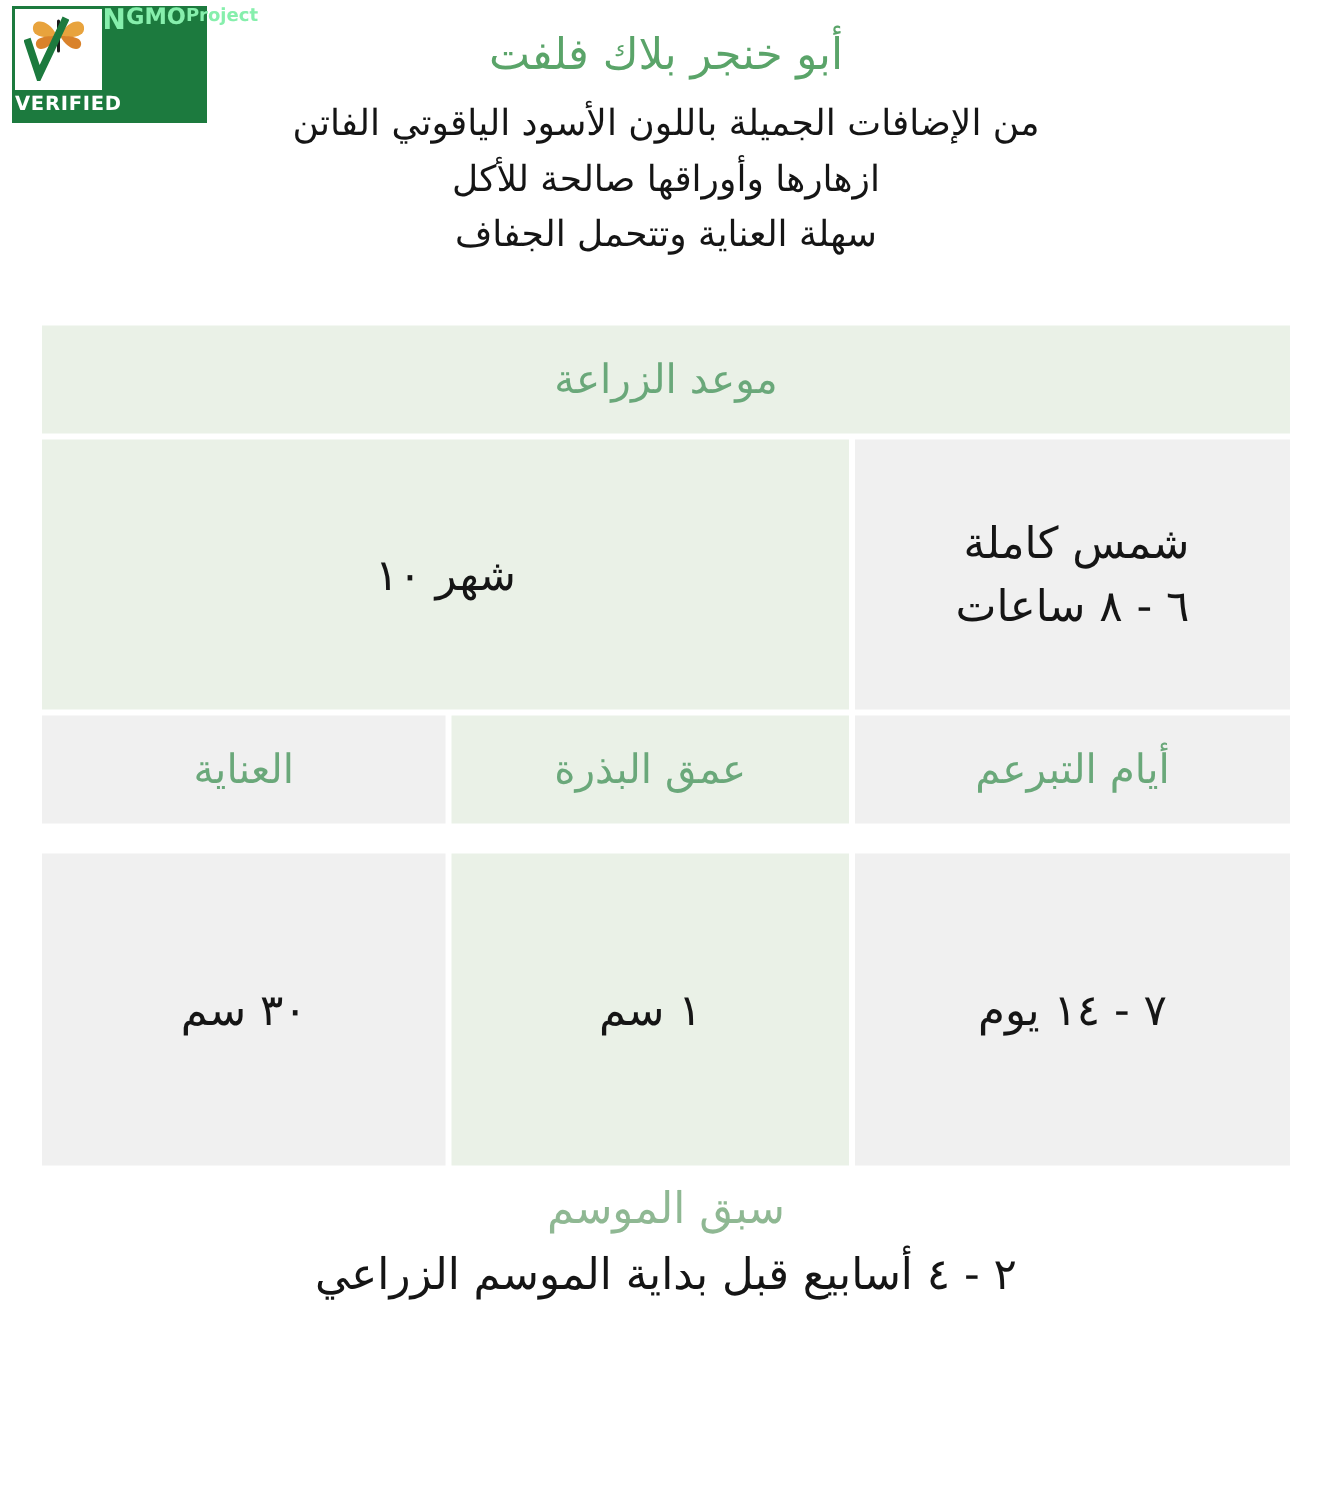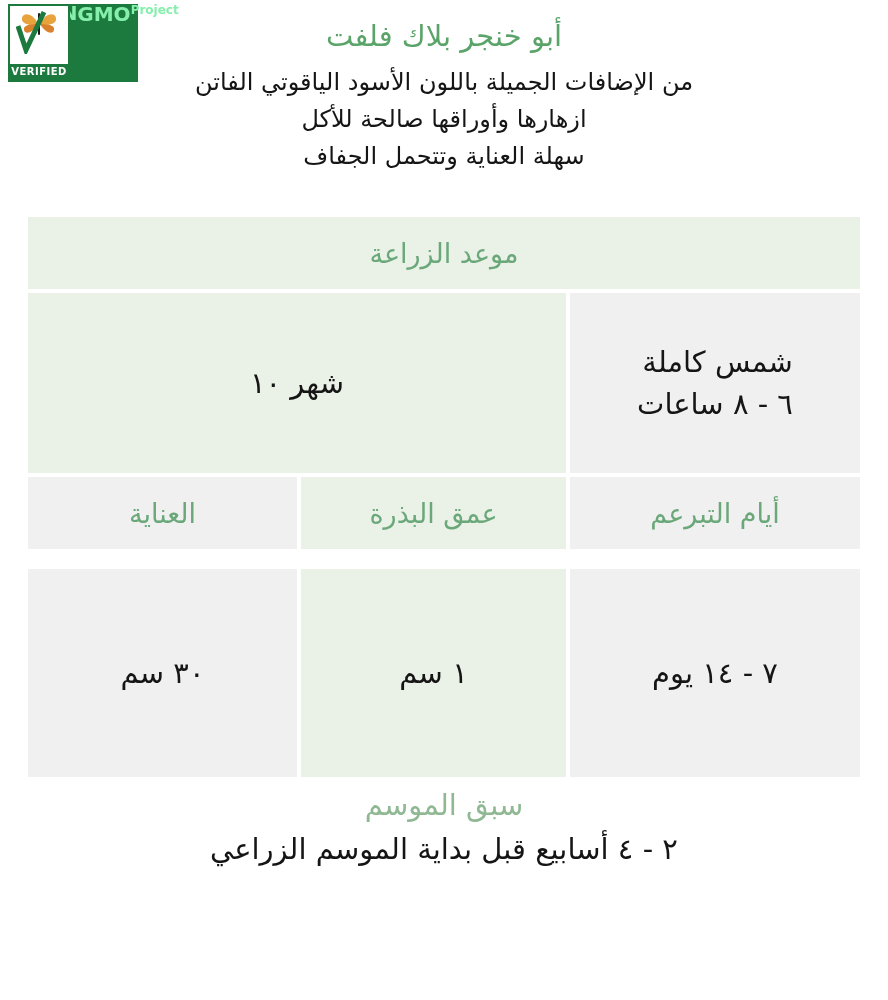--- a/index.html
+++ b/index.html
@@ -52,38 +52,38 @@
     width: 30px;
     height: 44px;
   }
   .badge-verified {
     position: absolute;
     bottom: 0;
     left: 0;
     right: 0;
     background: #1c7a3e;
     color: #ffffff;
-    font-size: 10px;
+    font-size: 13px;
     font-weight: bold;
     letter-spacing: 0.5px;
     text-align: center;
     padding: 2px 0 3px 0;
   }
   .badge-right {
     width: 68px;
     background: #1c7a3e;
     color: #86efac;
     display: flex;
     flex-direction: row;
     justify-content: center;
     line-height: 1.02;
     padding-bottom: 4px;
   }
   .badge-right .l1 { font-size: 19px; font-weight: bold; }
-  .badge-right .l2 { font-size: 20px; font-weight: bold; }
+  .badge-right .l2 { font-size: 15px; font-weight: bold; }
   .badge-right .l3 { font-size: 12px; font-weight: bold; }
 
   
   .head-wrap {
     padding-top: 18px;
     text-align: center;
   }
   .title {
     color: #5aa469;
     font-size: 29px;

